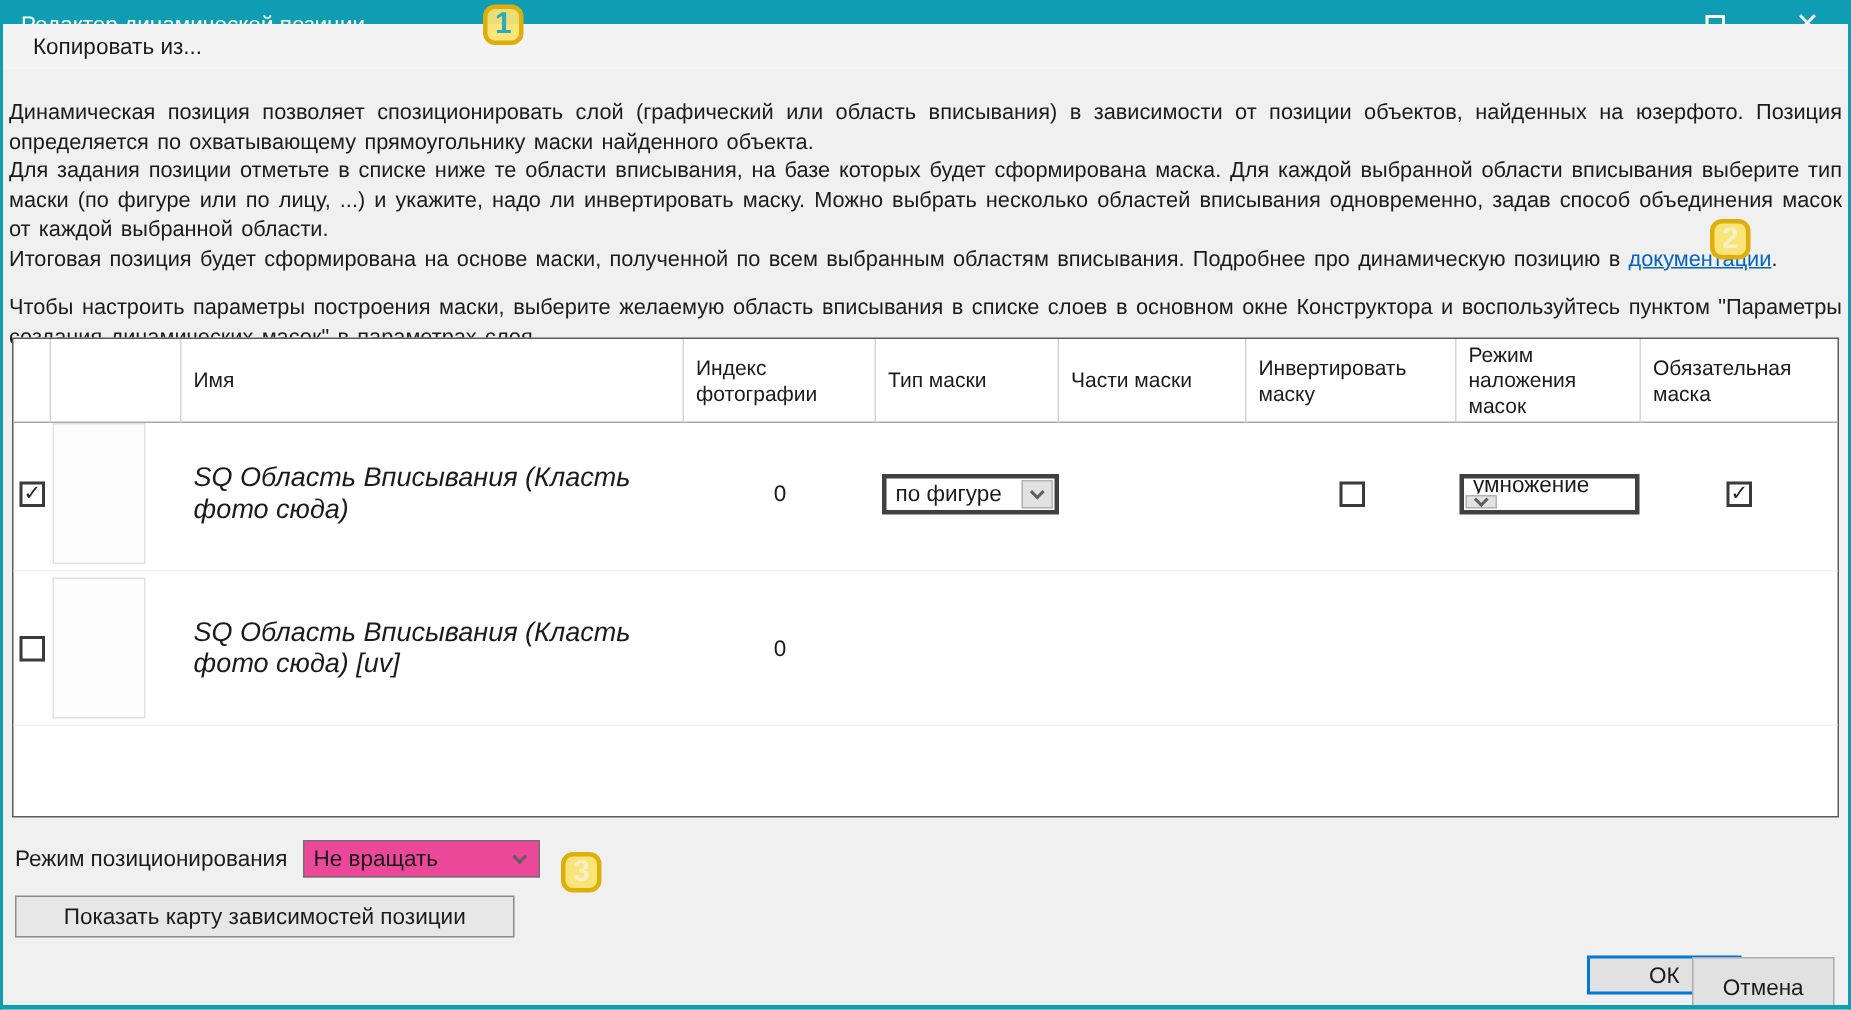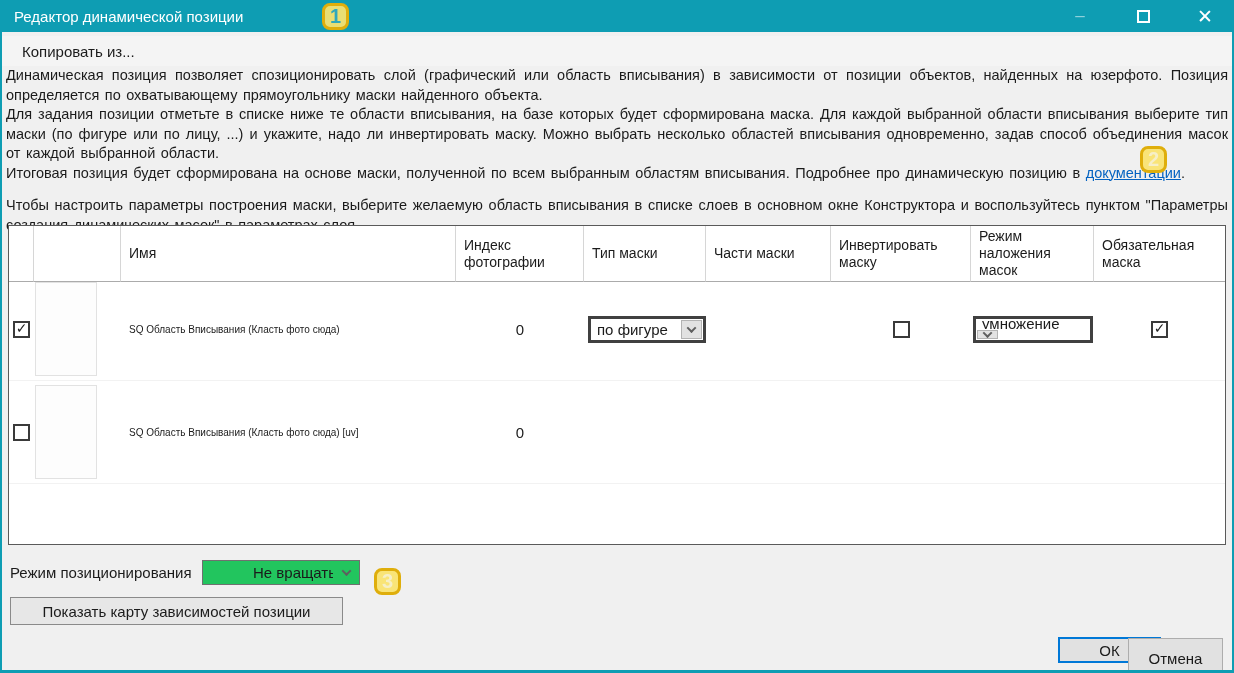--- a/index.html
+++ b/index.html
@@ -26,21 +26,21 @@
     padding-left: 14px; font-size: 15px;
   }
   .win-btn { position: absolute; top: 0; height: 32px; width: 34px;
     display: flex; align-items: center; justify-content: center; color: #fff; }
   .btn-min { left: 1063px; color: rgba(255,255,255,0.55); font-size: 17px; }
   .btn-max { left: 1126px; }
   .btn-max .box { width: 13px; height: 13px; border: 2px solid #ffffff; }
   .btn-close { left: 1188px; font-size: 19px; font-weight: 300; }
   
   .menustrip {
-    position: absolute; left: 0; top: 36px; width: 1230px; height: 30px;
+    position: absolute; left: 0; top: 16px; width: 1230px; height: 30px;
     background: #f4f4f4; display: flex; align-items: center;
   }
   .menu-item { padding-left: 20px; font-size: 15px; color: #1b1b1b; }
   
   .intro {
     position: absolute; left: 4px; top: 66px; width: 1222px;
     font-size: 14.5px; line-height: 19.5px; text-align: justify;
     word-spacing: 1.5px; color: #1b1b1b;
   }
   .intro p { margin: 0; }
@@ -60,21 +60,21 @@
     border-right: 1px solid #d6d6d6;
     border-bottom: 1px solid #ababab;
     display: flex; align-items: center;
     padding: 2px 6px 2px 8px;
     font-size: 14px; line-height: 17px;
   }
   .hcell:last-child { border-right: none; }
   .grid-row { height: 103px; align-items: center; border-bottom: 1px solid #f2f2f2; }
   .cell { display: flex; align-items: center; height: 100%; }
   .cell-check { justify-content: center; }
-  .cell-name { padding-left: 8px; font-size: 10px; }
+  .cell-name { padding-left: 8px; font-size: 18px; font-style: italic; }
   .cell-index { justify-content: center; font-size: 15px; }
   .thumb {
     width: 62px; height: 94px; margin-left: 1px; margin-top: 4px;
     background: #fdfdfd; border: 1px solid #e2e2e2; align-self: start;
   }
   
   .cb {
     width: 17px; height: 17px; background: #ffffff;
     border: 2px solid #3a3a3a; display: flex;
     align-items: center; justify-content: center; cursor: pointer;
@@ -93,22 +93,22 @@
   }
   .chev {
     width: 7px; height: 7px;
     border-right: 2px solid #5f5f5f; border-bottom: 2px solid #5f5f5f;
     transform: rotate(45deg) translate(-1px,-1px);
   }
   .combo-type { width: 118px; margin-left: 4px; }
   .combo-blend { width: 120px; margin-left: 2px; flex-direction: column; }
   .combo-flat {
     position: absolute; left: 200px; top: 560px; width: 158px; height: 25px;
-    background: #22c55e; border: 1px solid #707070;
-    display: flex; align-items: center; cursor: pointer; padding-left: 44px;
+    background: #ec4899; border: 1px solid #707070;
+    display: flex; align-items: center; cursor: pointer;
   }
   .combo-flat .combo-text { font-size: 15px; }
   .combo-flat .chev-zone { width: 26px; display: flex; align-items: center; justify-content: center; }
   
   .pos-label { position: absolute; left: 8px; top: 564px; font-size: 15px; }
   .map-button {
     position: absolute; left: 8px; top: 597px; width: 333px; height: 28px;
     background: #e7e7e7; border: 1px solid #8a8a8a;
     display: flex; align-items: center; justify-content: center;
     font-size: 15px; cursor: pointer;

